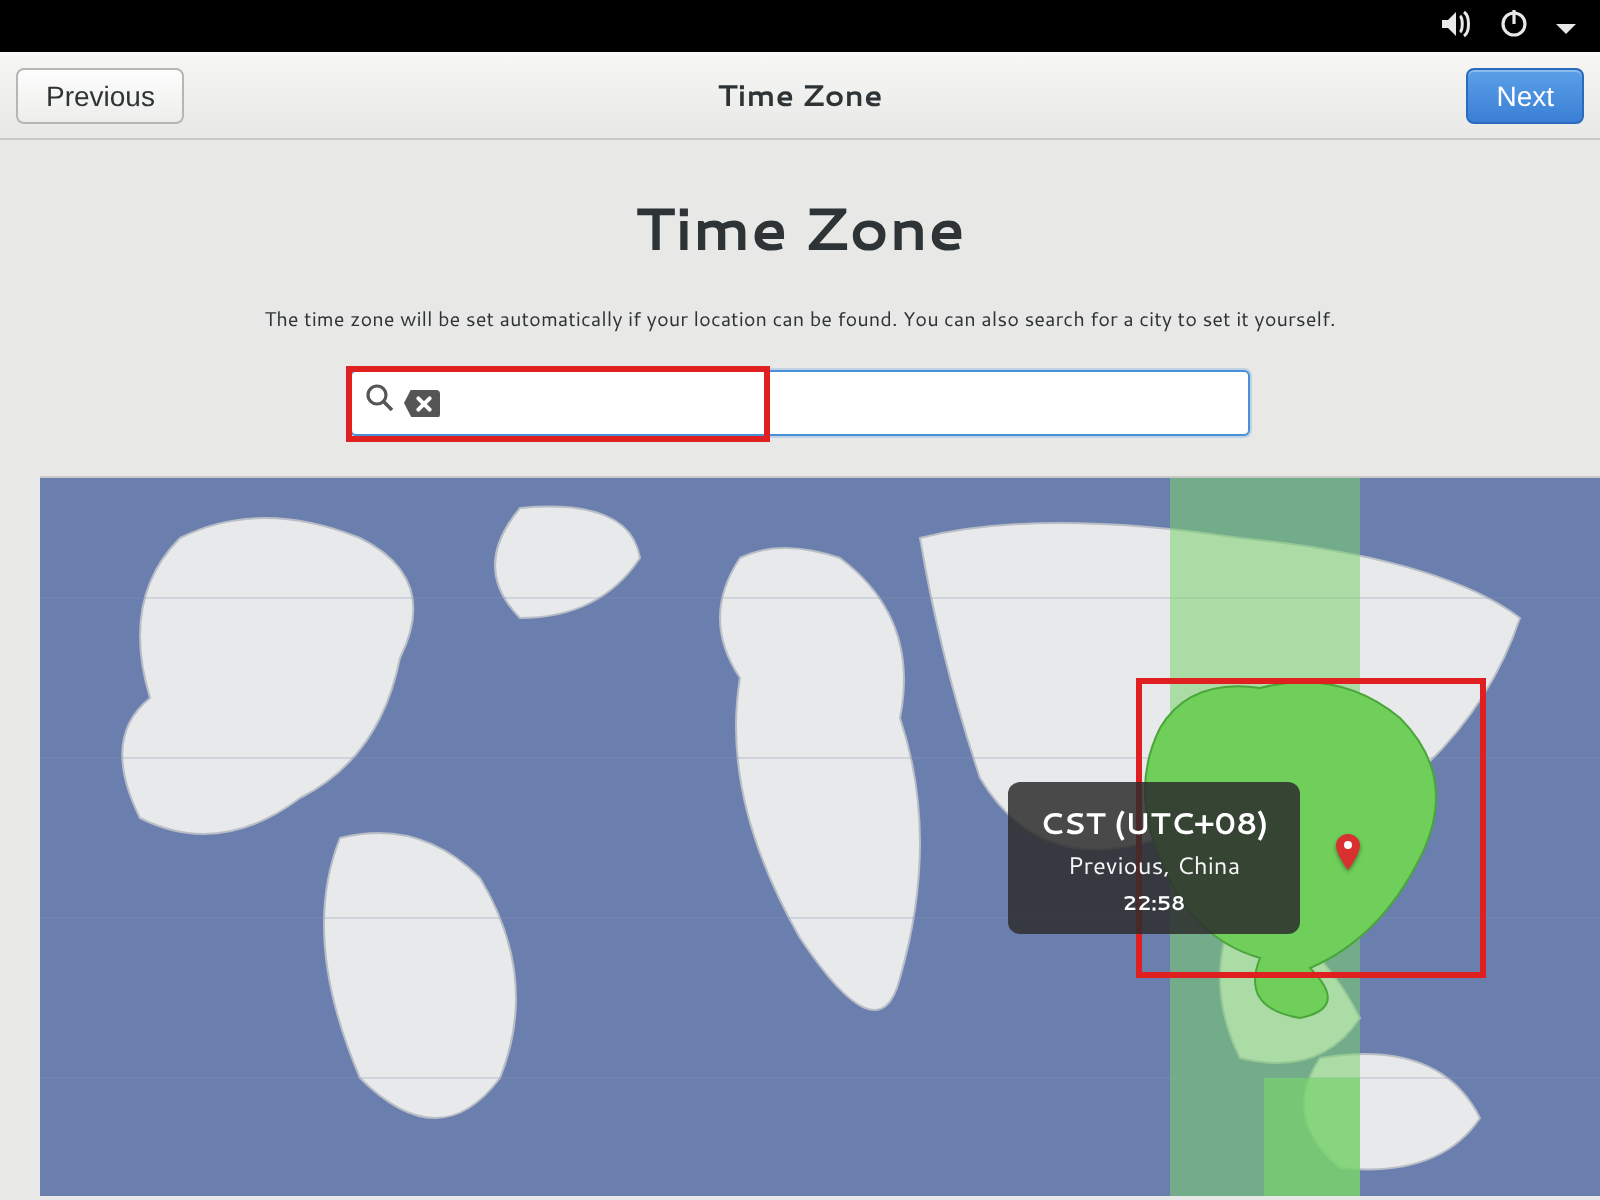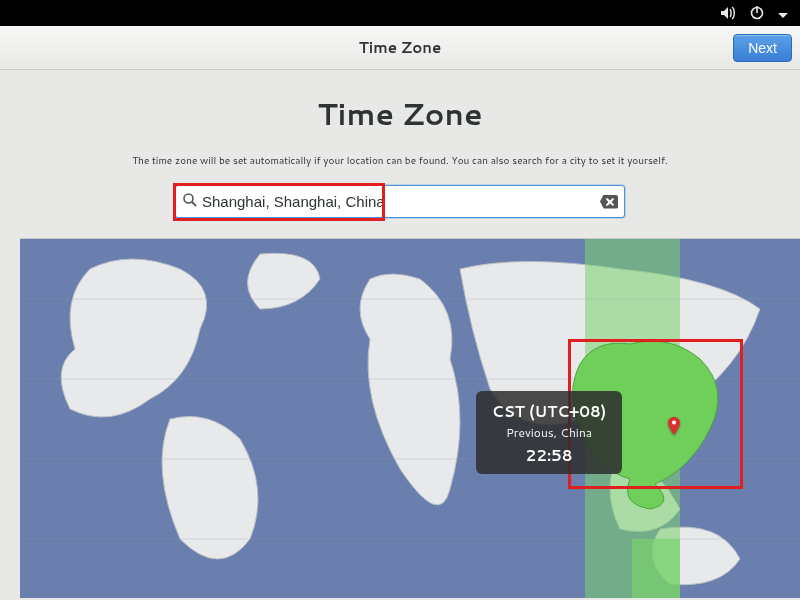--- a/index.html
+++ b/index.html
@@ -78,28 +78,28 @@
   .annot-box {
     position:absolute; left:548px; top:100px; width:175px; height:150px;
     border:3px solid #e02020; pointer-events:none;
   }
   .pin {
     position:absolute; left:648px; top:178px; width:12px; height:18px;
   }
   .pin svg { filter: drop-shadow(0 1px 1px rgba(0,0,0,.4)); }
 
   .bubble {
-    position:absolute; left:456px; top:152px; width:146px;
+    position:absolute; left:484px; top:152px; width:146px;
     background: rgba(45,45,45,.85); color:#fff; text-align:center;
     border-radius:6px; padding:10px 8px 8px;
     font-size:13px;
   }
   .bubble .tzname { font-weight:700; font-size:15px; }
   .bubble .loc { font-size:12px; opacity:.95; margin-top:2px; }
-  .bubble .time { font-weight:700; font-size:15px; margin-top:4px; }
+  .bubble .time { font-weight:700; font-size:10px; margin-top:4px; }
 </style>
 </head>
 <body>
 
 <div class="topbar">
   <span>
     <svg width="16" height="14" viewBox="0 0 16 14">
         <path d="M1 5h3l4-4v12l-4-4H1z"></path>
         <path d="M10 3c1.5 1 1.5 7 0 8M12 1c3 2 3 10 0 12" stroke="#e8e8e8" stroke-width="1.5" fill="none"></path>
       </svg>
@@ -111,37 +111,37 @@
       </svg>
   </span>
   <span>
     <svg width="10" height="8" viewBox="0 0 10 8">
         <path d="M0 1l5 5 5-5z"></path>
       </svg>
   </span>
 </div>
 
 <div class="headerbar">
+  <button class="btn">Previous</button>
   <div class="title">Time Zone</div>
   <button class="btn suggested">Next</button>
 </div>
 
 <div class="content">
   <h1 class="page-title">Time Zone</h1>
   <p class="subtitle">The time zone will be set automatically if your location can be found. You can also search for a city to set it yourself.</p>
 
   <div class="search-wrap">
     <div class="search-highlight"></div>
     <span class="search-icon">
       <svg width="16" height="16" viewBox="0 0 16 16">
           <circle cx="6.5" cy="6.5" r="4.5" stroke="#555" stroke-width="1.6" fill="none"></circle>
           <line x1="10" y1="10" x2="14" y2="14" stroke="#555" stroke-width="1.8"></line>
         </svg>
     </span>
-    <input type="text" value="Shanghai, Shanghai, China" style="">
     <span class="clear-icon"></span>
   </div>
 
   <div class="map-area">
 
     <svg class="world" viewBox="0 0 780 360" preserveAspectRatio="none">
       <rect width="780" height="360" fill="#6a7fae"></rect>
 
       <path d="M70 30 Q40 60 55 110 Q30 130 50 170 Q90 190 130 160 Q170 140 180 90 Q200 50 160 30 Q110 10 70 30 Z" fill="#e8e9ea" stroke="#b9bdc6"></path>
       <path d="M150 180 Q130 230 160 300 Q200 340 230 300 Q250 250 220 200 Q190 170 150 180 Z" fill="#e8e9ea" stroke="#b9bdc6"></path>

